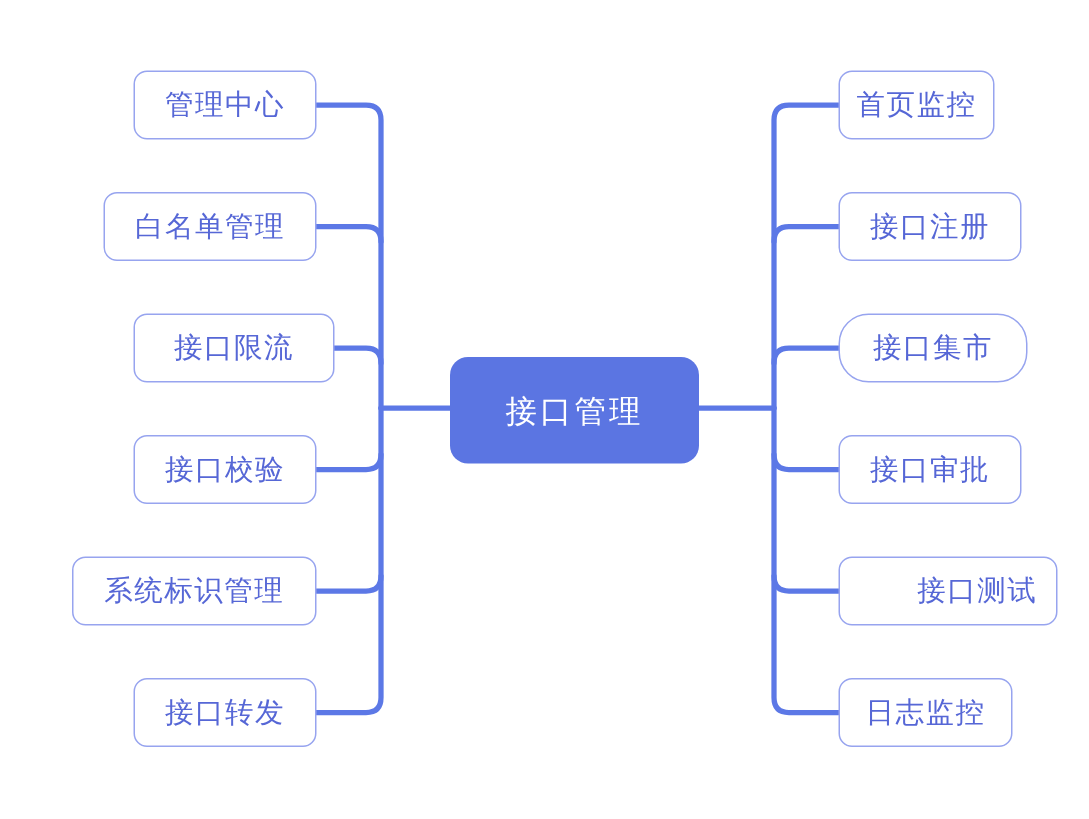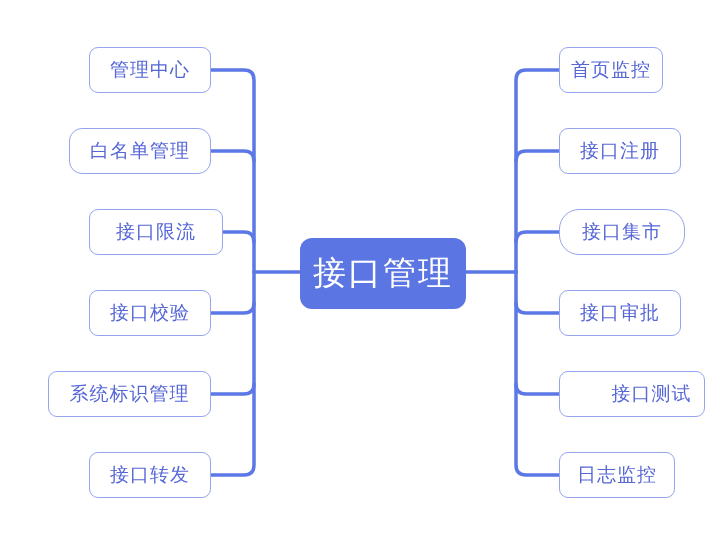--- a/index.html
+++ b/index.html
@@ -46,21 +46,21 @@
     border: 1.5px solid var(--node-border);
     border-radius: 9px;
     color: var(--node-text);
     font-size: 19px;
     letter-spacing: 1px;
   }
   .topic.center {
     background: var(--center-fill);
     border-radius: 12px;
     color: var(--center-text);
-    font-size: 33px;
+    font-size: 21px;
     letter-spacing: 2px;
   }
 </style>
 </head>
 <body>
 
 <div class="canvas">
 
   <svg class="wires" viewBox="0 0 726 546" xmlns="http://www.w3.org/2000/svg" aria-hidden="true">
 
@@ -77,21 +77,21 @@
     <path d="M559 232 H526 Q516 232 516 242"></path>
     <path d="M559 313 H526 Q516 313 516 303"></path>
     <path d="M559 394 H526 Q516 394 516 384"></path>
     <path d="M559 475 H526 Q516 475 516 465 V272"></path>
     <path d="M465 272 H516"></path>
   </svg>
 
   <div class="topic center" style="left:300px; top:238px; width:166px; height:71px;">接口管理</div>
 
   <div class="topic side" style="left:89px; top:47px; width:122px;">管理中心</div>
-  <div class="topic side" style="left:69px; top:128px; width:142px;border-radius:13px;">白名单管理</div>
+  <div class="topic side" style="left:69px; top:128px; width:142px;">白名单管理</div>
   <div class="topic side" style="left:89px; top:209px; width:134px;">接口限流</div>
   <div class="topic side" style="left:89px; top:290px; width:122px;">接口校验</div>
   <div class="topic side" style="left:48px; top:371px; width:163px;">系统标识管理</div>
   <div class="topic side" style="left:89px; top:452px; width:122px;">接口转发</div>
 
   <div class="topic side" style="left:559px; top:47px; width:104px;">首页监控</div>
   <div class="topic side" style="left:559px; top:128px; width:122px;">接口注册</div>
   <div class="topic side" style="left:559px; top:209px; width:126px;border-radius:20px;">接口集市</div>
   <div class="topic side" style="left:559px; top:290px; width:122px;">接口审批</div>
   <div class="topic side" style="left:559px; top:371px; width:146px;padding-left:39px;">接口测试</div>

